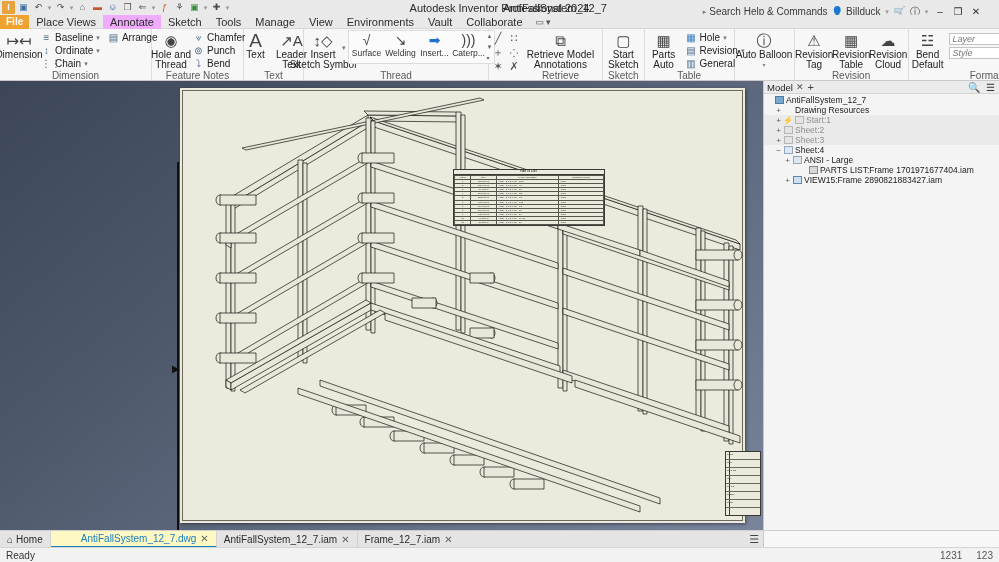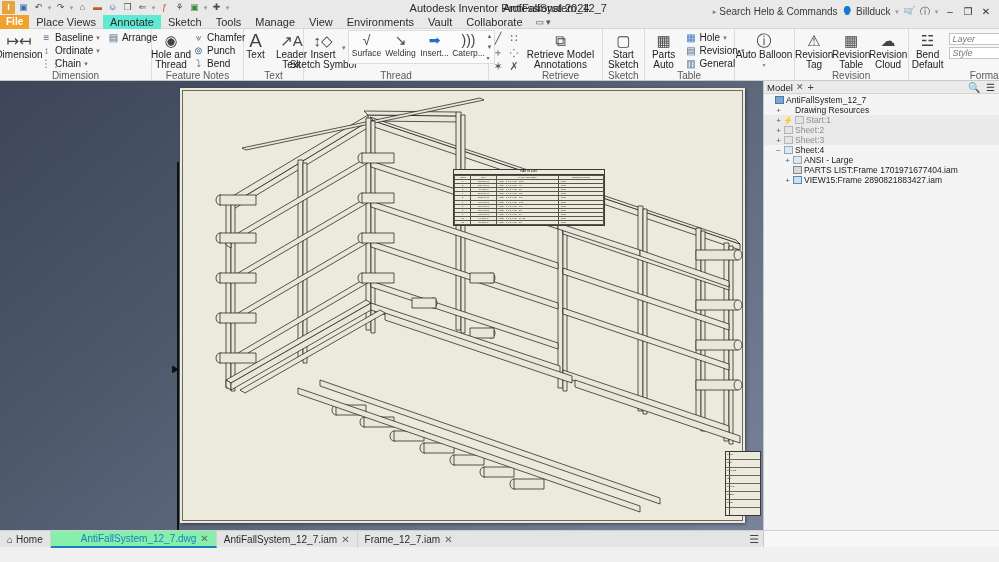--- a/index.html
+++ b/index.html
@@ -36,21 +36,21 @@
     font-size: 11px; color:#2a2a2a;
     pointer-events:none;
   }
   .title-doc {
     position:absolute; left:503px; top:0; height:15px;
     display:flex; align-items:center;
     font-size: 11px; color:#2a2a2a;
   }
   .tb-right {
     position:absolute; right:0; top:4px; height:15px;
-    display:flex; align-items:center; gap:4px; padding-right:6px;
+    display:flex; align-items:center; gap:4px; padding-right:16px;
     font-size:10px; color:#3a3a3a;
   }
   .search-box { display:flex; align-items:center; gap:3px; }
   .search-box .caret { font-size:7px; color:#777; }
   .search-txt { color:#3a3a3a; font-size:10px; }
   .user-chip { display:flex; align-items:center; gap:2px; color:#3a3a3a; }
   .winbtn { width:14px; text-align:center; color:#333; font-size:10px; }
 
   
   .tabbar {
@@ -61,21 +61,21 @@
   }
   .filetab {
     background:#f0a22e; color:#fff; font-size:10px;
     padding: 0 6px; height:14px; display:flex; align-items:center;
     font-weight:600;
   }
   .rtab {
     padding: 0 7px; height:14px; display:flex; align-items:center;
     font-size:11px; color:#2c2c2c;
   }
-  .rtab.active { background:#5eead4; }
+  .rtab.active { background:#f0abfc; }
   .tabdrop { padding:0 6px; font-size:9px; color:#555; display:flex; align-items:center; gap:2px;}
 
   
   .ribbon {
     position:absolute; left:0; top:29px; width:999px; height:52px;
     background:#f7f7f7;
     display:flex; align-items:stretch;
     overflow:hidden;
     border-bottom:1px solid #c9c9c9;
   }
@@ -228,21 +228,21 @@
     position:absolute; left:0; top:530px; width:763px; height:17px;
     background:#e4e4e4; display:flex; align-items:center;
     border-top:1px solid #cfcfcf;
   }
   .dtab {
     display:flex; align-items:center; gap:4px; height:17px;
     padding:0 7px; font-size:10px; color:#2a2a2a;
     border-right:1px solid #d2d2d2;
   }
   .dtab.home { gap:3px; }
-  .dtab.active { background:#86efac; color:#1a7fc1; border-bottom:2px solid #1a7fc1;padding-left:30px; }
+  .dtab.active { background:#fef9c3; color:#1a7fc1; border-bottom:2px solid #1a7fc1;padding-left:30px; }
   .dtab .x { font-size:10px; color:#666; }
   .doctabs-right {
     position:absolute; right:4px; top:2px; font-size:11px; color:#444;
   }
   .browser-foot {
     position:absolute; left:763px; top:530px; width:236px; height:17px;
     background:#f7f7f7; border-left:1px solid #c8c8c8; border-top:1px solid #cfcfcf;
   }
   .statusbar {
     position:absolute; left:0; top:547px; width:999px; height:15px;
@@ -852,21 +852,21 @@
         <div class="node" style="padding-left: 11px;">
           <span class="exp">−</span>
           <span class="tico ic-sheet"></span>
           <span>Sheet:4</span>
         </div>
         <div class="node" style="padding-left: 20px;">
           <span class="exp">+</span>
           <span class="tico ic-sheet"></span>
           <span>ANSI - Large</span>
         </div>
-        <div class="node" style="padding-left: 20px;">
+        <div class="node" style="padding-left: 36px;">
           <span class="exp"></span>
           <span class="tico ic-table"></span>
           <span>PARTS LIST:Frame 1701971677404.iam</span>
         </div>
         <div class="node" style="padding-left: 20px;">
           <span class="exp">+</span>
           <span class="tico ic-view"></span>
           <span>VIEW15:Frame 2890821883427.iam</span>
         </div>
       </div>
@@ -886,14 +886,21 @@
       <span class="x">✕</span>
     </div>
     <div class="dtab" style="border-right:none">
       <span>Frame_12_7.iam</span>
       <span class="x">✕</span>
     </div>
     <div class="doctabs-right">☰</div>
   </div>
   <div class="browser-foot"></div>
 
+  <div class="statusbar">
+    <span>Ready</span>
+    <span class="status-right">
+      <span>1231</span>
+      <span>123</span>
+    </span>
+  </div>
 
 </div>
 
 </body></html>

